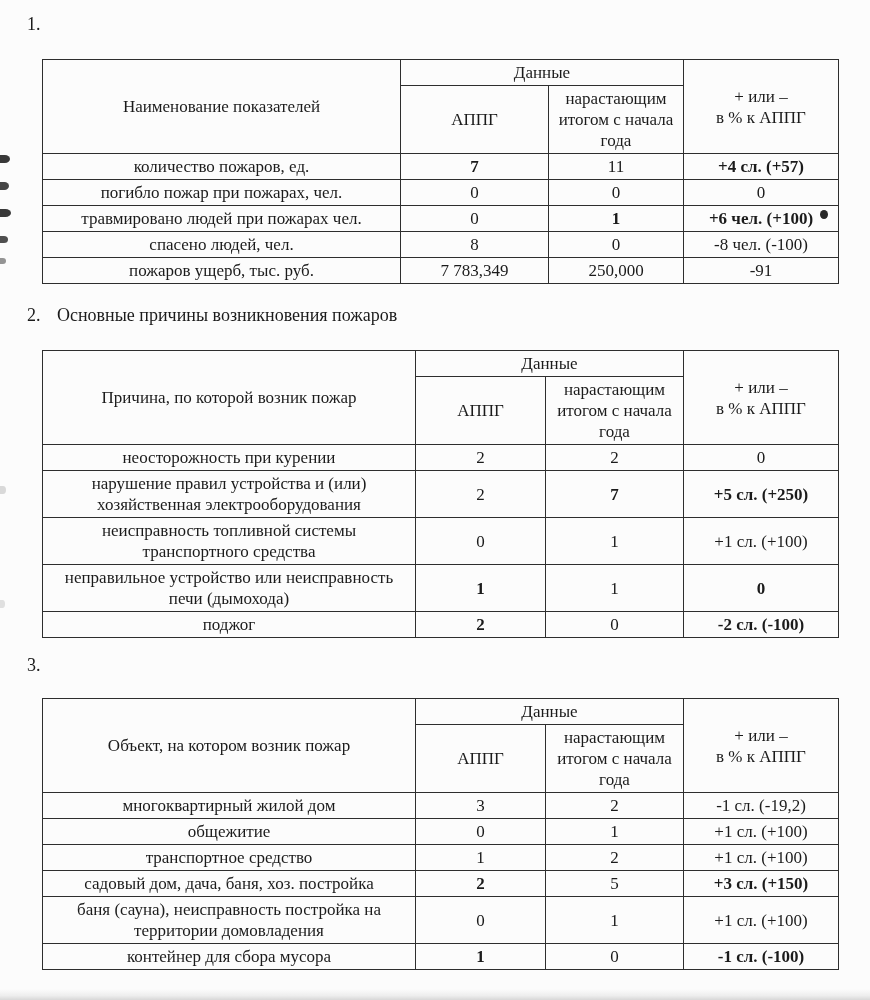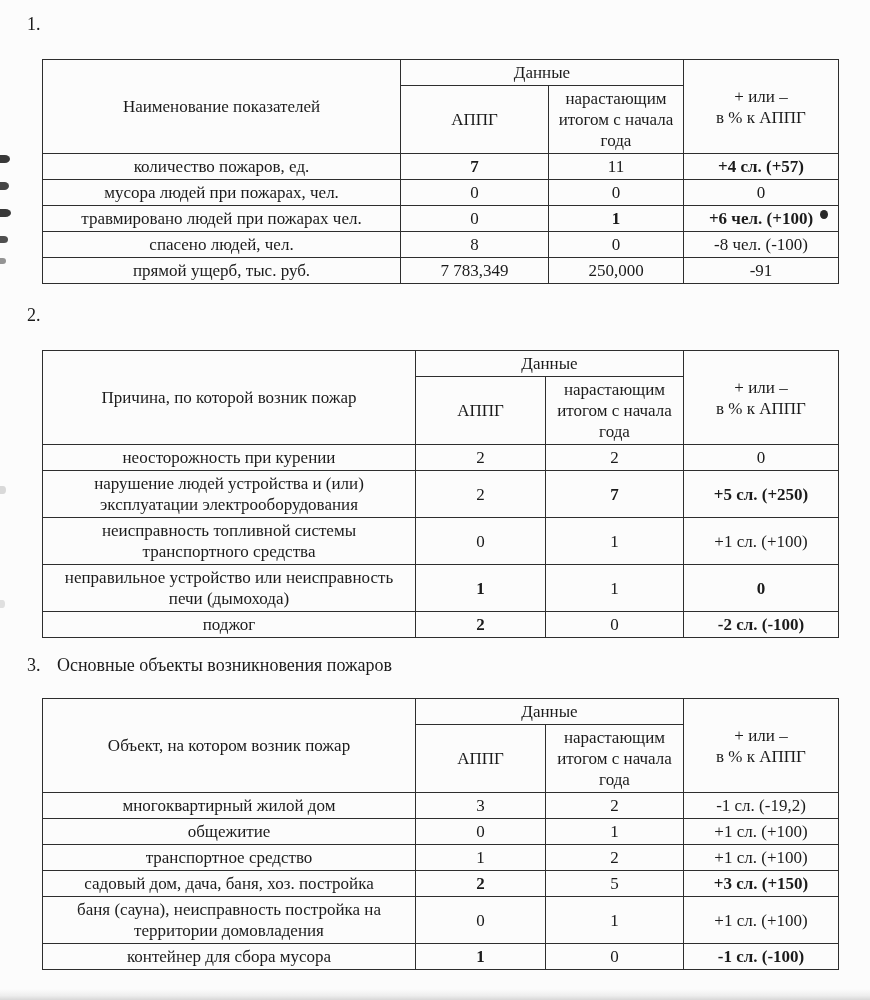--- a/index.html
+++ b/index.html
@@ -103,51 +103,52 @@
             </tr>
           </thead>
           <tbody>
             <tr>
               <td>количество пожаров, ед.</td>
               <td class="b">7</td>
               <td>11</td>
               <td class="b">+4 сл. (+57)</td>
             </tr>
             <tr>
-              <td>мусора людей при пожарах, чел.</td>
+              <td>погибло пожар при пожарах, чел.</td>
               <td>0</td>
               <td>0</td>
               <td>0</td>
             </tr>
             <tr>
               <td>травмировано людей при пожарах чел.</td>
               <td>0</td>
               <td class="b">1</td>
               <td class="b">+6 чел. (+100)</td>
             </tr>
             <tr>
               <td>спасено людей, чел.</td>
               <td>8</td>
               <td>0</td>
               <td>-8 чел. (-100)</td>
             </tr>
             <tr>
-              <td>прямой ущерб, тыс. руб.</td>
+              <td>пожаров ущерб, тыс. руб.</td>
               <td>7 783,349</td>
               <td>250,000</td>
               <td>-91</td>
             </tr>
           </tbody>
         </table>
       </div>
   </div>
 
   <div class="section sec-2">
     <div class="heading">
       <span class="num">2.</span>
+      <span class="ttl">Основные причины возникновения пожаров</span>
     </div>
     <div class="tbl-wrap">
         <table style="width: 796px;">
           <colgroup>
             <col style="width: 373px;">
             <col style="width: 130px;">
             <col style="width: 138px;">
             <col style="width: 155px;">
           </colgroup>
           <thead>
@@ -162,21 +163,21 @@
             </tr>
           </thead>
           <tbody>
             <tr>
               <td>неосторожность при курении</td>
               <td>2</td>
               <td>2</td>
               <td>0</td>
             </tr>
             <tr>
-              <td>нарушение людей устройства и (или) эксплуатации электрооборудования</td>
+              <td>нарушение правил устройства и (или) хозяйственная электрооборудования</td>
               <td>2</td>
               <td class="b">7</td>
               <td class="b">+5 сл. (+250)</td>
             </tr>
             <tr>
               <td>неисправность топливной системы транспортного средства</td>
               <td>0</td>
               <td>1</td>
               <td>+1 сл. (+100)</td>
             </tr>
@@ -193,21 +194,20 @@
               <td class="b">-2 сл. (-100)</td>
             </tr>
           </tbody>
         </table>
       </div>
   </div>
 
   <div class="section sec-3">
     <div class="heading">
       <span class="num">3.</span>
-      <span class="ttl">Основные объекты возникновения пожаров</span>
     </div>
     <div class="tbl-wrap">
         <table style="width: 796px;">
           <colgroup>
             <col style="width: 373px;">
             <col style="width: 130px;">
             <col style="width: 138px;">
             <col style="width: 155px;">
           </colgroup>
           <thead>

